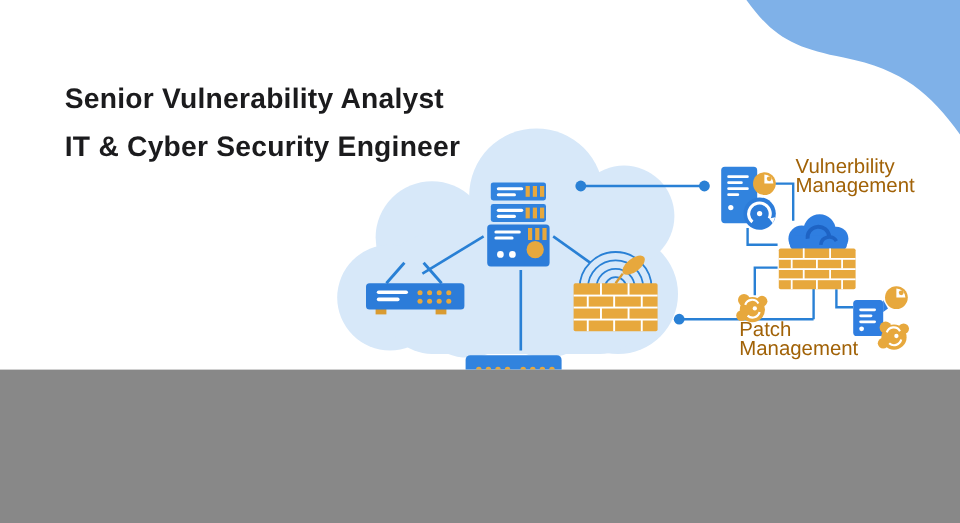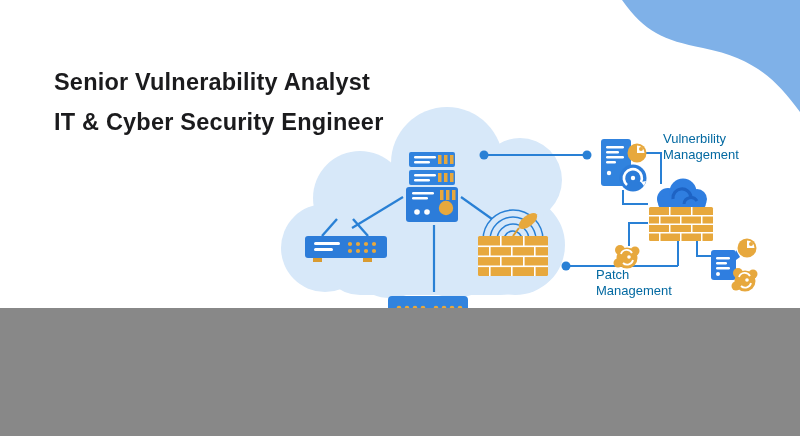--- a/index.html
+++ b/index.html
@@ -20,25 +20,25 @@
     position:relative;width:800px;height:308px;background:#ffffff;
     overflow:hidden;margin:0 auto;
   }
   .bg-svg,.diagram-svg{position:absolute;left:0;top:0;}
   .title-block{
     position:absolute;left:54px;top:62px;
     font-size:23.5px;font-weight:700;color:var(--text-dark);
     line-height:40px;letter-spacing:.2px;
   }
   .anno{
-    position:absolute;font-size:13px;color:#0369a1;line-height:16px;
+    position:absolute;font-size:17px;color:#a16207;line-height:16px;
     font-weight:400;
   }
   .anno-vuln{left:663px;top:131px;}
-  .anno-patch{left:596px;top:267px;}
+  .anno-patch{left:616px;top:267px;}
 </style>
 </head>
 <body>
 
 <div class="canvas">
 
   <svg class="bg-svg" width="800" height="436" viewBox="0 0 800 436">
     <path d="M622,0 C645,32 663,40 703,48 C753,58 775,78 800,112 L800,0 Z" fill="var(--wave-blue)"></path>
     <path d="M0,331 C26,344 42,356 60,370 C88,386 112,391 136,401 C160,412 172,422 186,436 L0,436 Z" fill="var(--wave-blue)"></path>
   </svg>

